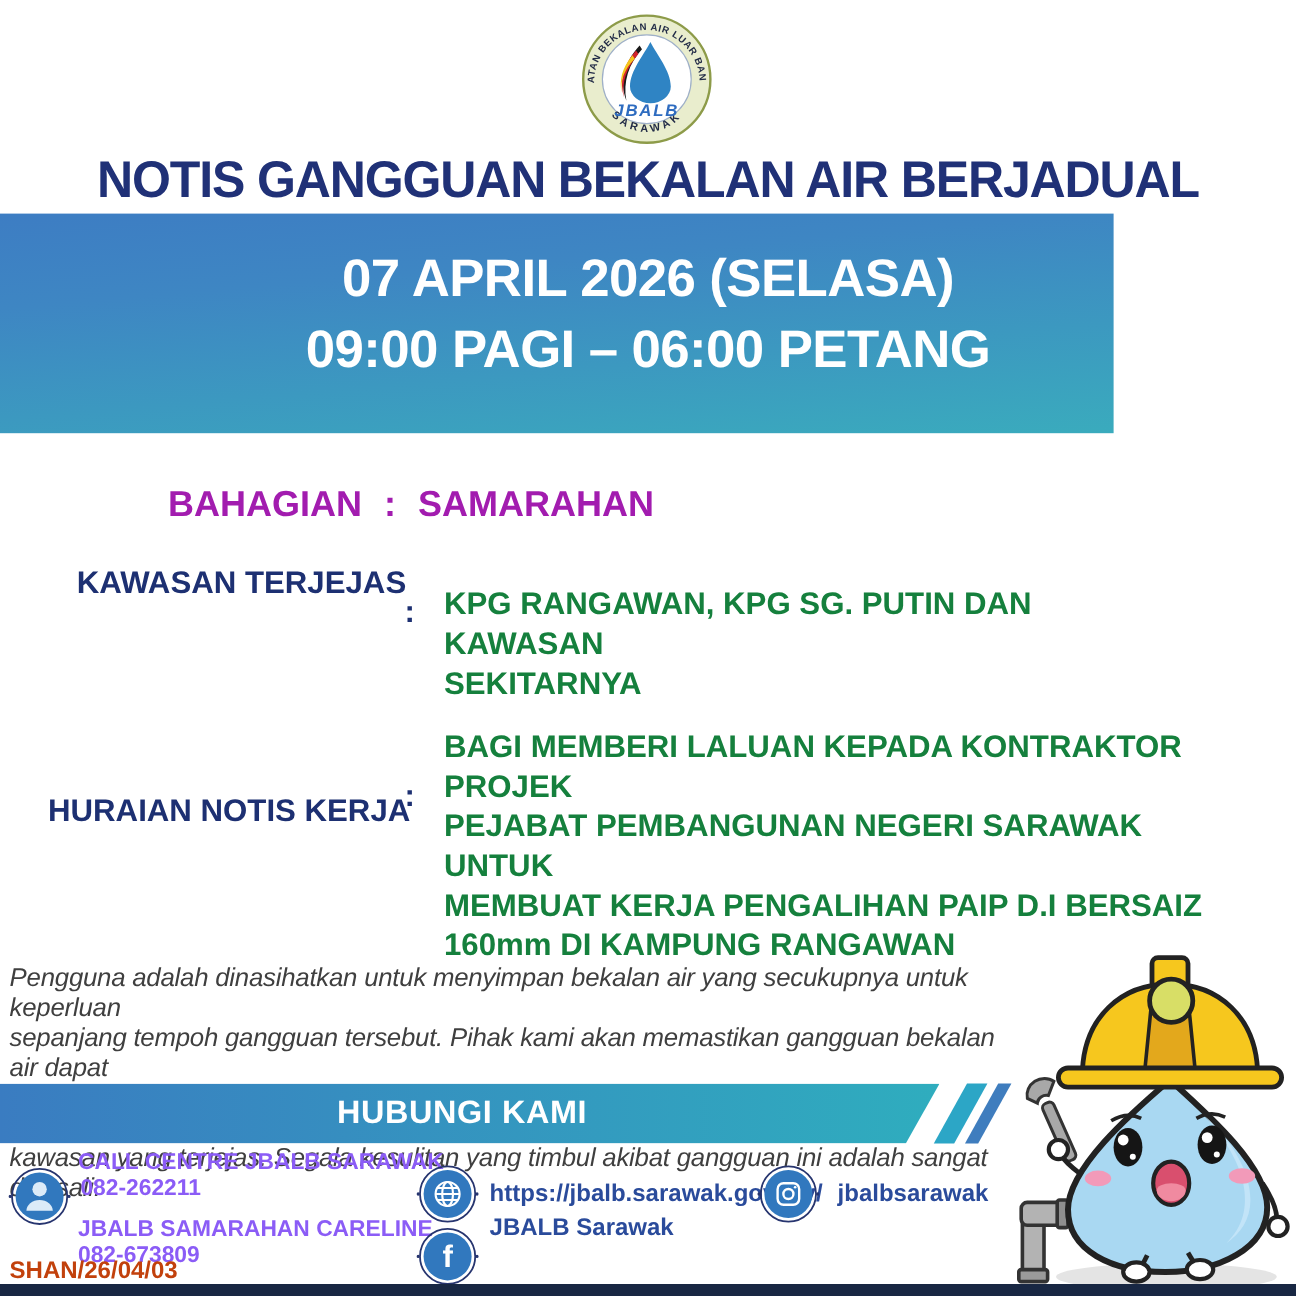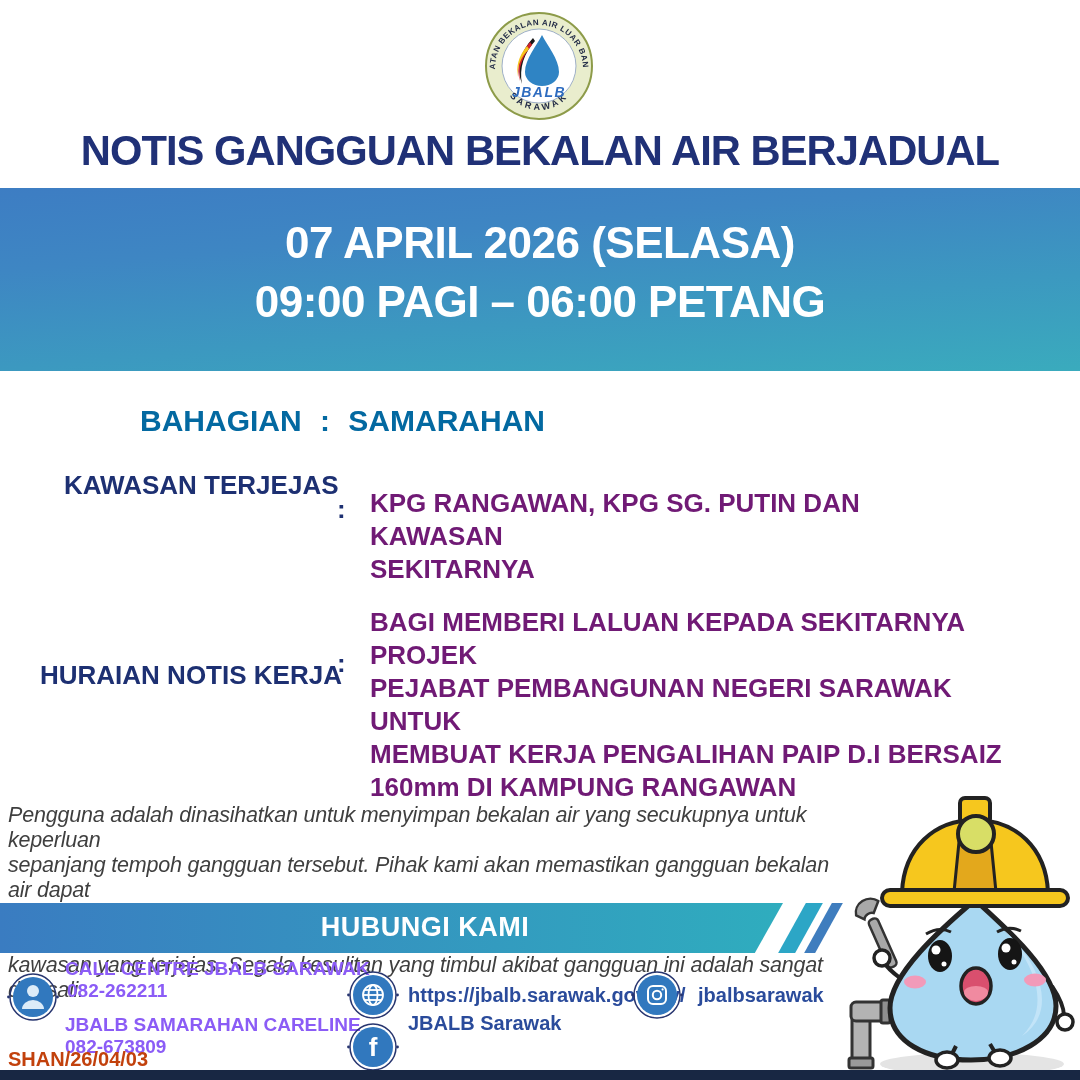--- a/index.html
+++ b/index.html
@@ -1,36 +1,36 @@
 <!DOCTYPE html>
 <html><head>
 <meta charset="utf-8">
 <style>
   html,body{margin:0;padding:0;background:#888;}
   .poster{position:relative;width:1080px;height:1080px;background:#ffffff;overflow:hidden;
           font-family:"Liberation Sans","DejaVu Sans",sans-serif;margin:0 auto;}
   .abs{position:absolute;}
   .title{left:0;top:126px;width:1080px;text-align:center;font-size:43px;font-weight:bold;
          color:#203177;letter-spacing:-1px;transform:scaleX(.97);}
-  .banner{left:0;top:188px;width:1080px;height:183px;
+  .banner{left:0;top:178px;width:928px;height:183px;
           background:linear-gradient(175deg,#3d7dc3 0%,#3e86c3 30%,#3aabbd 100%);}
   .banner-line{position:absolute;left:0;width:1080px;text-align:center;color:#ffffff;
                font-weight:bold;font-size:44px;letter-spacing:-.5px;}
   .b-date{top:30px;} .b-time{top:89px;}
-  .row-bd{font-size:30px;font-weight:bold;color:#0369a1;}
+  .row-bd{font-size:30px;font-weight:bold;color:#a21caf;}
   .lblcol{font-size:26px;font-weight:bold;color:#1d3072;}
-  .val{font-size:26px;font-weight:bold;color:#701a75;line-height:33px;white-space:pre-line;}
+  .val{font-size:26px;font-weight:bold;color:#15803d;line-height:33px;white-space:pre-line;}
   .colon{font-size:26px;font-weight:bold;color:#1d3072;}
   .disclaimer{left:8px;top:803px;width:830px;font-size:21.5px;font-style:italic;color:#3f3f3f;
               line-height:25px;white-space:pre-line;letter-spacing:-.2px;}
   .hubungi-bar{left:0;top:903px;width:783px;height:50px;
                background:linear-gradient(90deg,#3a7cc1,#2fadbe);
                clip-path:polygon(0 0,100% 0,96.4% 100%,0 100%);}
   .hubungi-label{position:absolute;left:0;top:9px;width:770px;text-align:center;color:#fff;
-                 font-size:27px;font-weight:bold;letter-spacing:.5px;padding-left:40px;}
+                 font-size:27px;font-weight:bold;letter-spacing:.5px;}
   .stripe{position:absolute;top:903px;height:50px;transform:skewX(-29deg);}
   .stripe1{left:792px;width:17px;background:#2ca6c6;}
   .stripe2{left:818px;width:11px;background:#3f7dbe;}
   .c-label{font-size:19px;font-weight:bold;color:#8b5cf6;line-height:22px;}
   .c-link{font-size:20px;font-weight:bold;color:#2a4b9b;}
   .ref{left:8px;top:1048px;font-size:20px;font-weight:bold;color:#c2410c;}
   .footer-bar{left:0;top:1070px;width:1080px;height:10px;background:#182743;}
   svg text{font-family:"Liberation Sans","DejaVu Sans",sans-serif;}
 </style>
 </head>
@@ -73,21 +73,21 @@
     <span>SAMARAHAN</span>
   </div>
 
   <div class="abs lblcol" style="left:40px;top:470px;margin-left:24px;">KAWASAN TERJEJAS</div>
   <div class="abs colon" style="left:337px;top:494px;">:</div>
   <div class="abs val" style="left:370px;top:487px;width:600px;">KPG RANGAWAN, KPG SG. PUTIN DAN KAWASAN
 SEKITARNYA</div>
 
   <div class="abs lblcol" style="left:40px;top:648px;margin-top:12px;">HURAIAN NOTIS KERJA</div>
   <div class="abs colon" style="left:337px;top:648px;">:</div>
-  <div class="abs val" style="left:370px;top:606px;width:640px;">BAGI MEMBERI LALUAN KEPADA SEKITARNYA PROJEK
+  <div class="abs val" style="left:370px;top:606px;width:640px;">BAGI MEMBERI LALUAN KEPADA KONTRAKTOR PROJEK
 PEJABAT PEMBANGUNAN NEGERI SARAWAK UNTUK
 MEMBUAT KERJA PENGALIHAN PAIP D.I BERSAIZ
 160mm DI KAMPUNG RANGAWAN</div>
 
   <div class="abs disclaimer">Pengguna adalah dinasihatkan untuk menyimpan bekalan air yang secukupnya untuk keperluan
 sepanjang tempoh gangguan tersebut. Pihak kami akan memastikan gangguan bekalan air dapat
 diselesaikan dengan secepat mungkin dan bekalan air akan kembali pulih secara berperingkat di
 kawasan yang terjejas. Segala kesulitan yang timbul akibat gangguan ini adalah sangat dikesali.</div>
 
   <div class="abs hubungi-bar">

